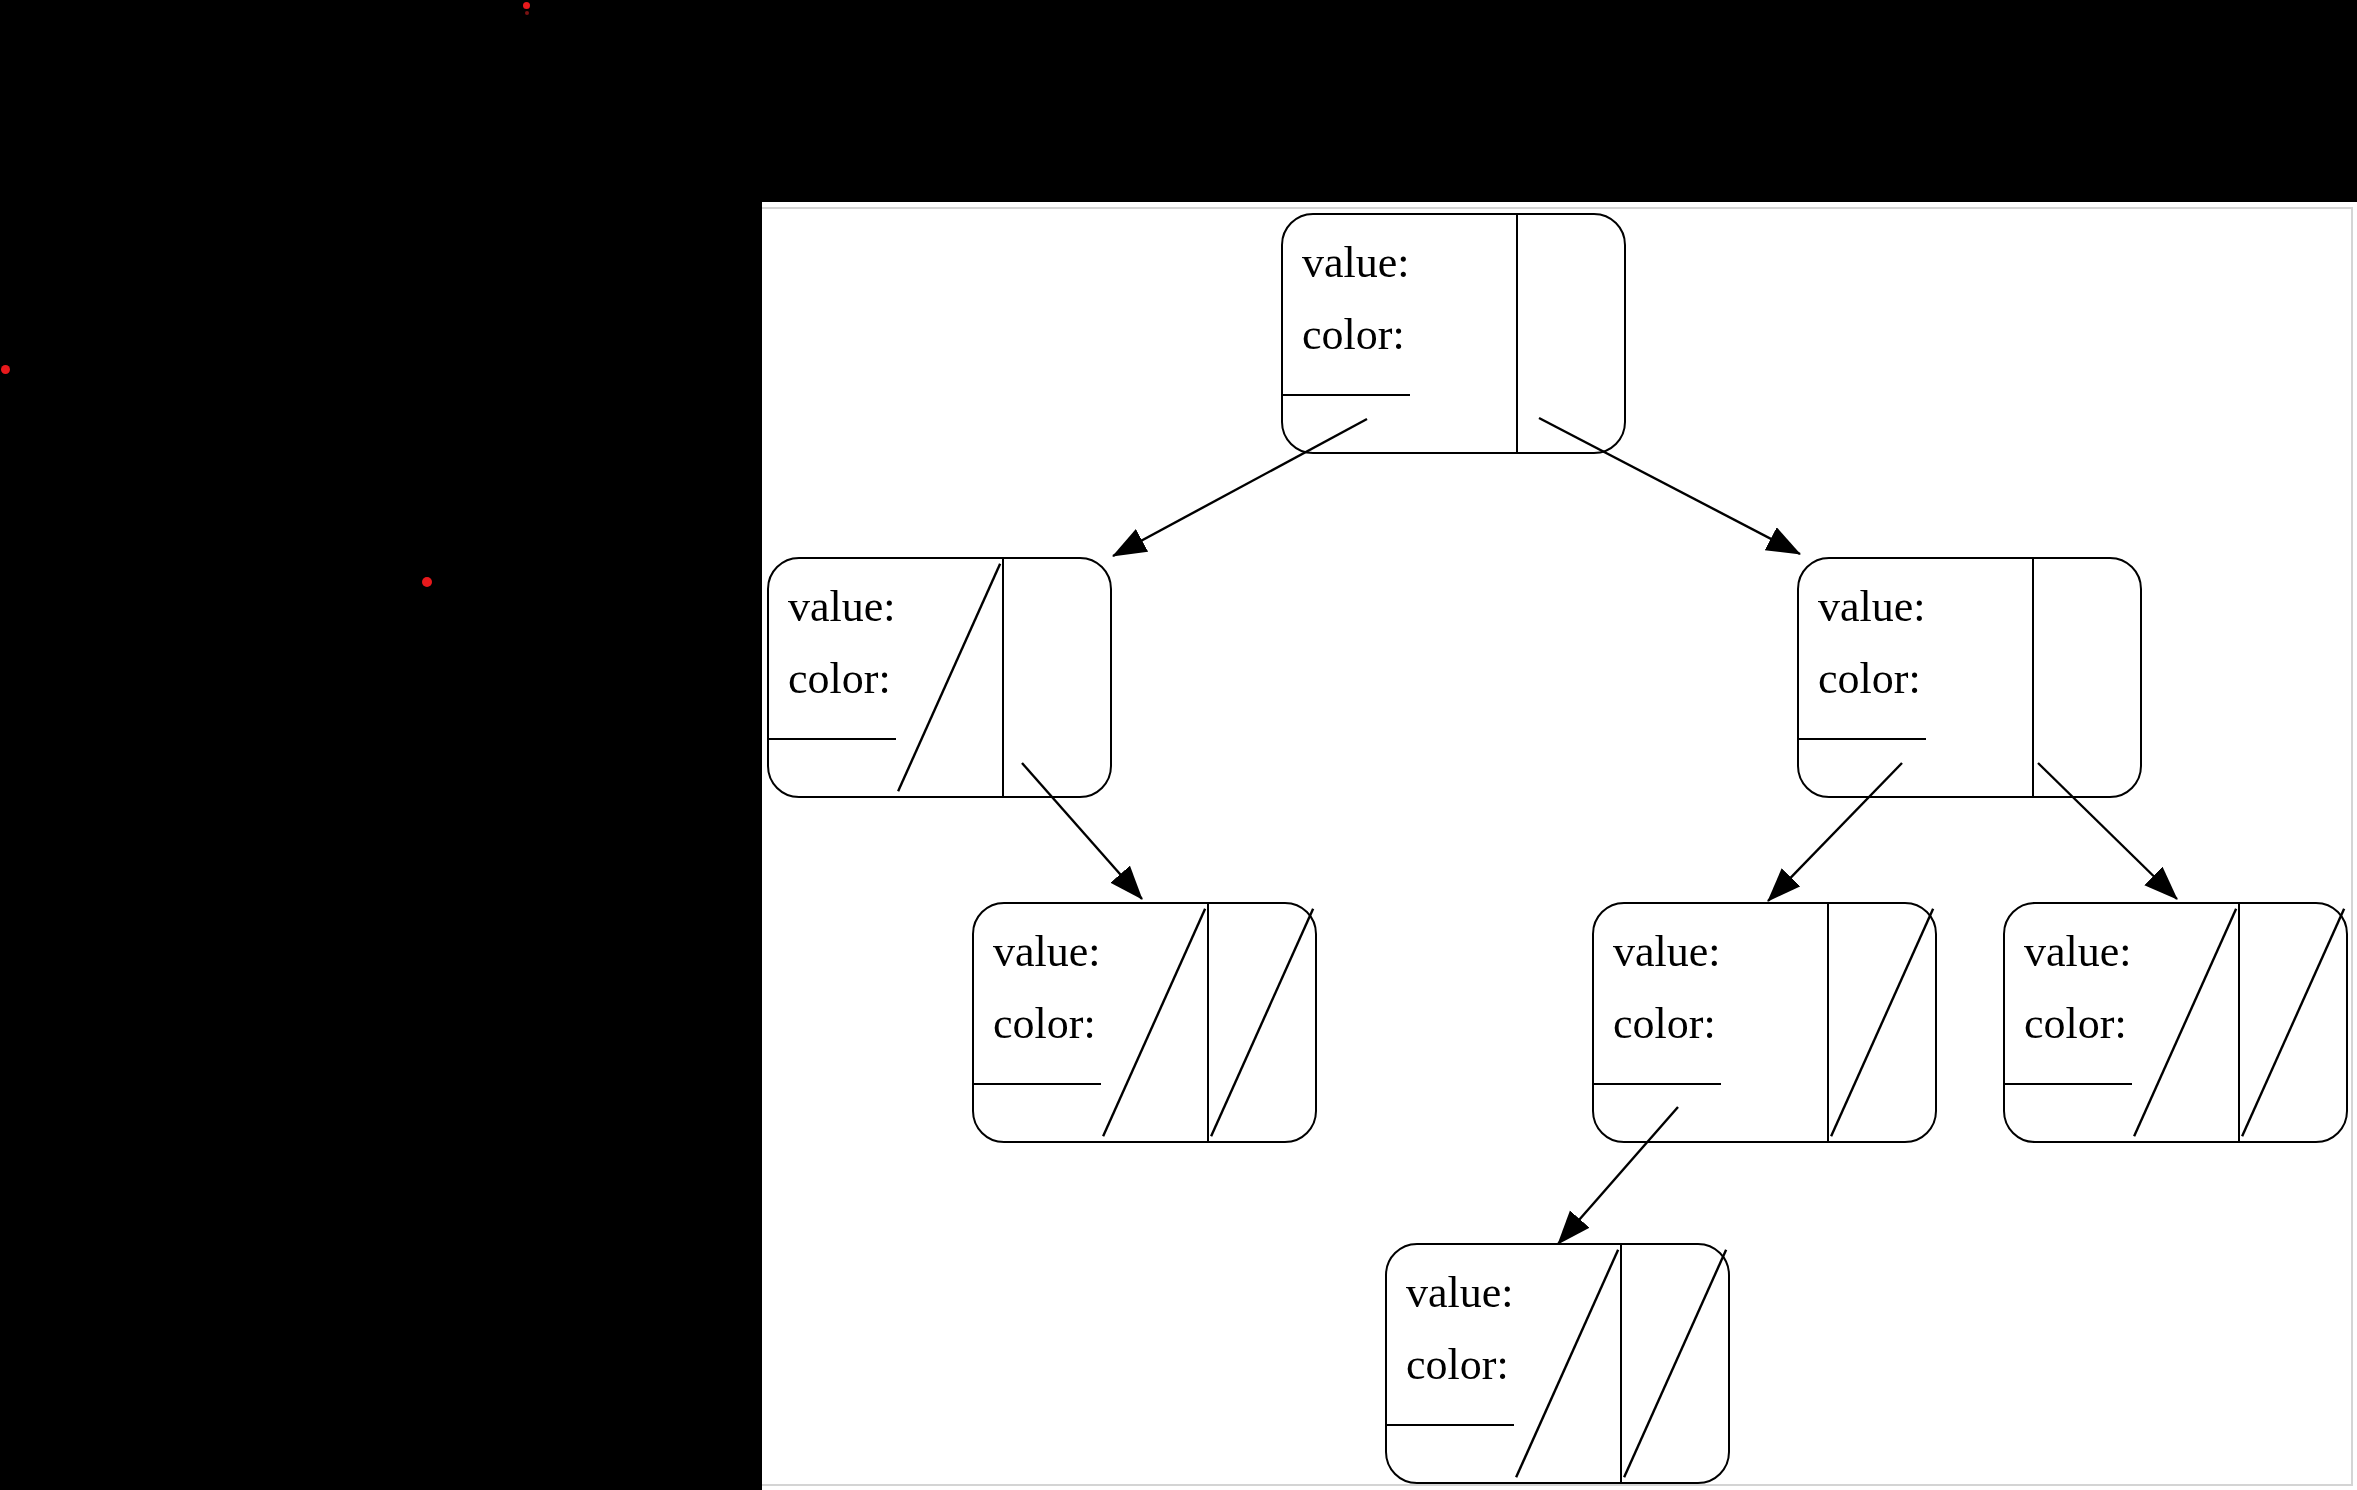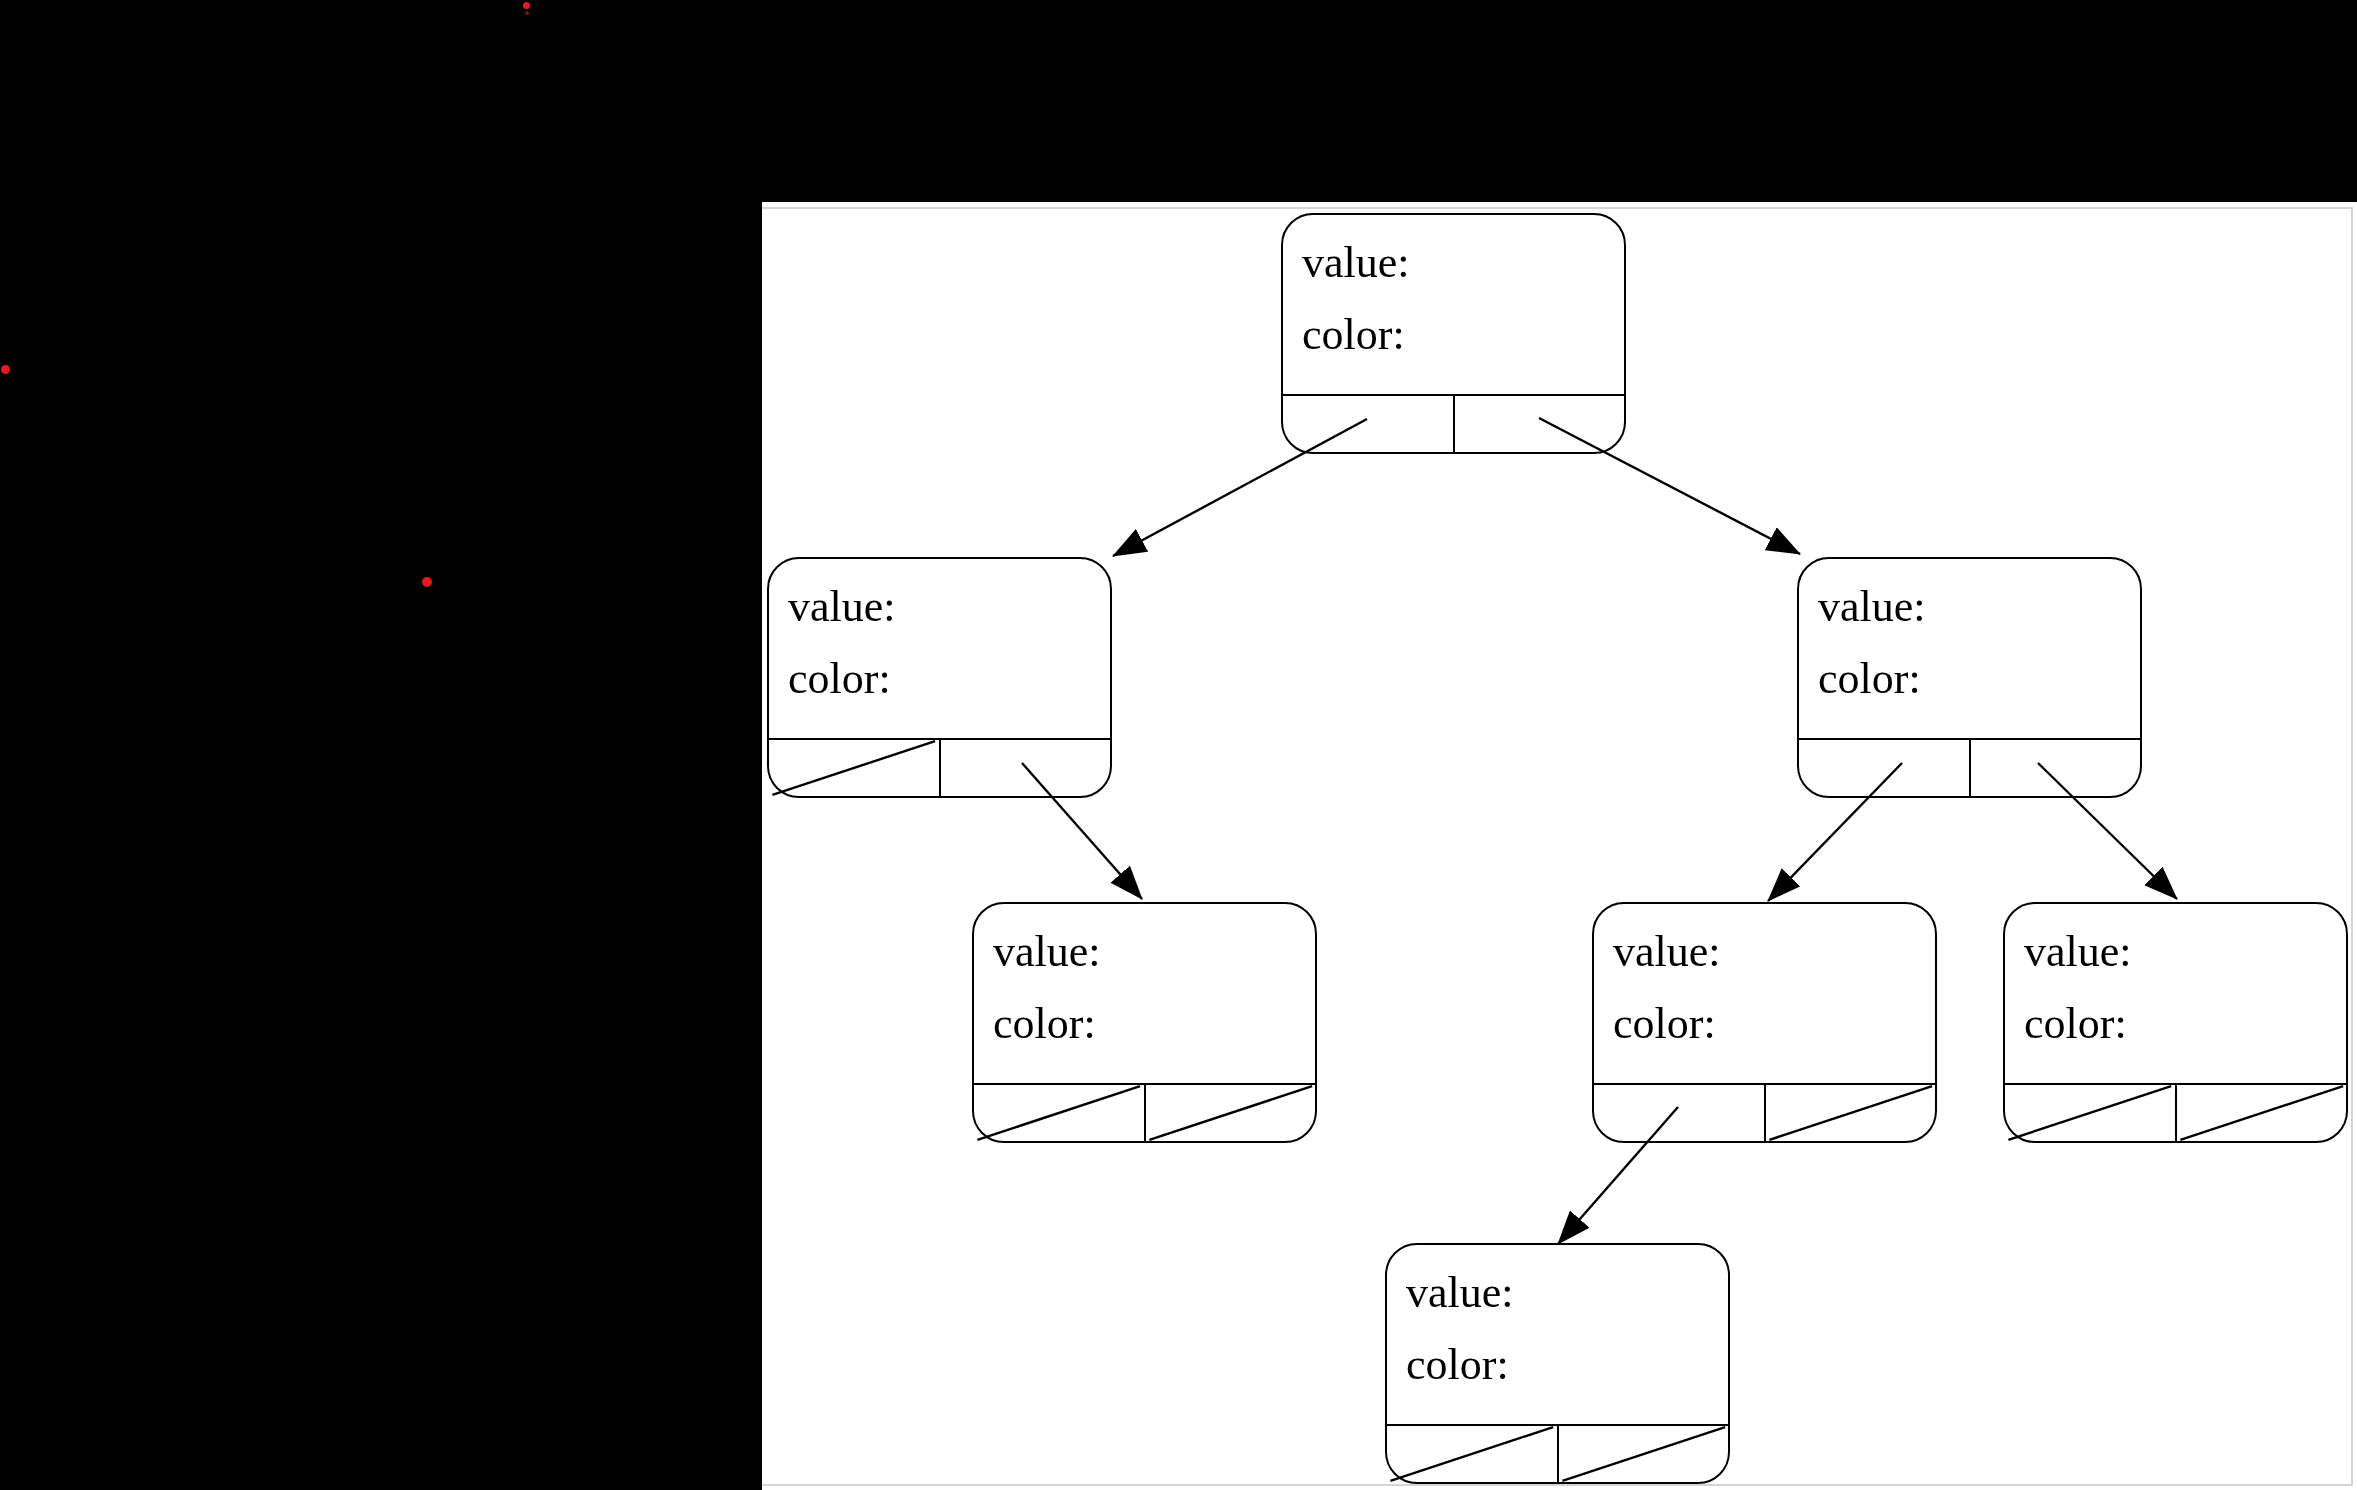--- a/index.html
+++ b/index.html
@@ -26,21 +26,21 @@
   }
 
   
   .node{
     position:absolute;
     width:345px;height:241px;
     box-sizing:border-box;
     border:2.4px solid #000;
     border-radius:32px;
     background:#fff;
-    display:flex;flex-direction:column;
+    display:flex;
   }
   .node-text{
     height:167px;
     border-bottom:2.4px solid #000;
     padding:12px 0 0 19px;
     font-size:44px;line-height:72px;color:#000;
   }
   .node-row{flex:1;display:flex;position:relative;}
   .cell{flex:1;position:relative;}
   .cell.left{border-right:2.4px solid #000;}

